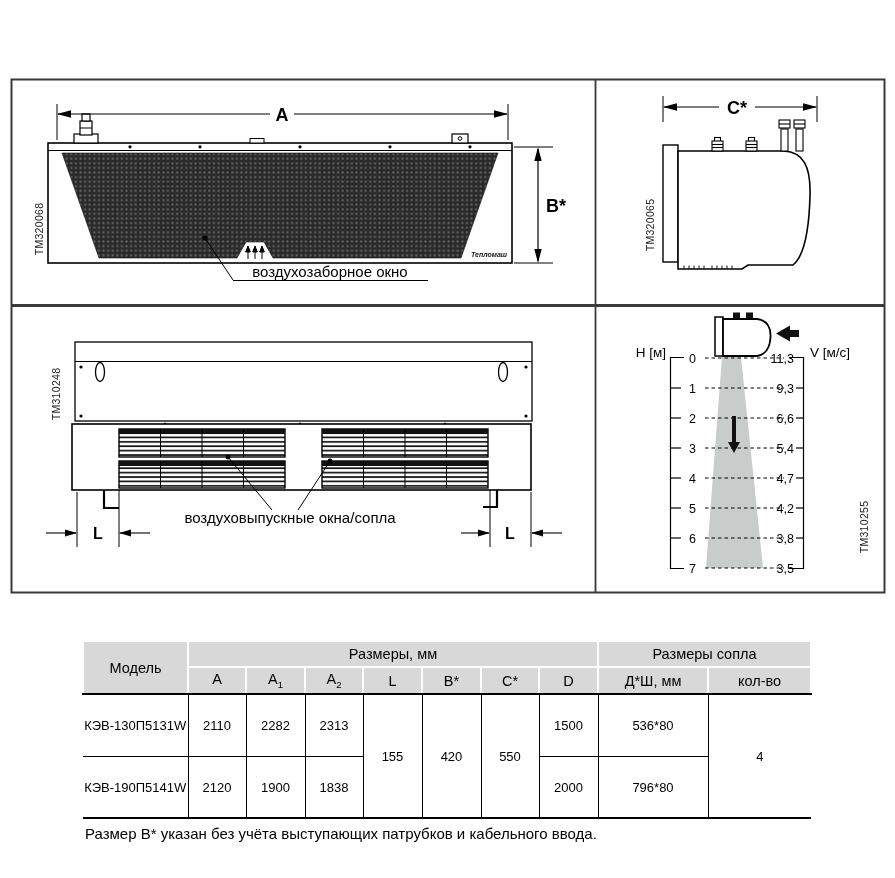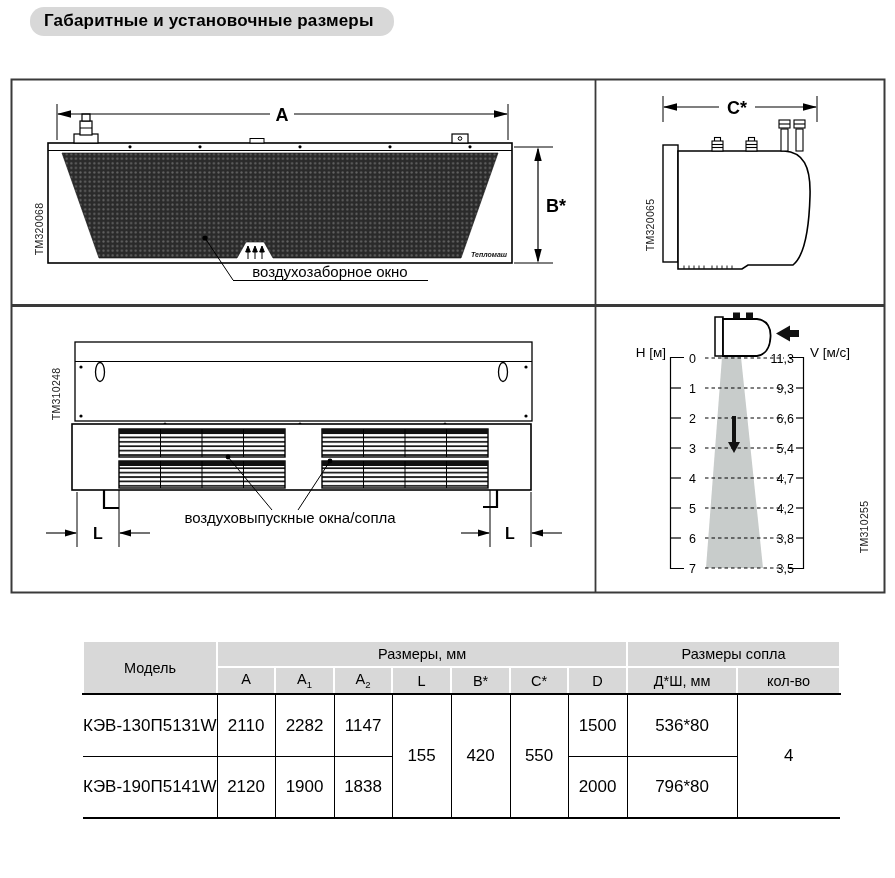--- a/index.html
+++ b/index.html
@@ -11,41 +11,40 @@
   svg{font-family:"Liberation Sans",sans-serif;}
   .code-txt{font-size:10.5px;fill:#222;letter-spacing:.3px;}
   .dim-txt{font-size:18px;font-weight:bold;fill:#000;}
   .lbl-txt{font-size:15px;fill:#000;}
   .axis-txt{font-size:13.5px;fill:#000;}
   .tick-txt{font-size:12.5px;fill:#000;}
   .brand-txt{font-size:7px;font-style:italic;font-weight:bold;fill:#111;}
   
   #spec-table{position:absolute;left:82px;top:640px;border-collapse:collapse;table-layout:fixed;}
   #spec-table th{background:#d8d8d8;border:2px solid #fff;font-weight:normal;font-size:14.5px;padding:0;}
-  #spec-table td{font-size:17px;text-align:center;vertical-align:middle;padding:0;background:#fff;}
+  #spec-table td{font-size:13px;text-align:center;vertical-align:middle;padding:0;background:#fff;}
   #spec-table .grp{height:26px;text-align:center;}
   #spec-table .sub-row th{height:25px;border-bottom:2.6px solid #000;}
   #spec-table th.model-h{border-bottom:2.6px solid #000;}
   #spec-table td{border-left:1.4px solid #000;border-right:1.4px solid #000;}
   #spec-table td.first{border-left:none;}
   #spec-table td.last{border-right:none;}
   #spec-table tbody tr.r1 td.cut{border-bottom:1.4px solid #000;}
   #spec-table tbody tr.r1 td.span2{border-bottom:2.6px solid #000;}
   #spec-table tbody tr.r2 td{border-bottom:2.6px solid #000;}
   #spec-table tbody tr.r1 td{height:61px;}
   #spec-table tbody tr.r2 td{height:60px;}
   sub{font-size:9.5px;}
   #footnotes{position:absolute;left:85px;top:823px;font-size:15px;line-height:21px;}
 </style>
 </head>
 <body>
 
 <div id="page">
 
-  <div id="title-pill">Габаритные и установочные размеры</div>
 
   <svg id="figure-svg" width="876" height="516" viewBox="10 78 876 516">
     <defs>
       <pattern id="dots" width="4.6" height="4.6" patternUnits="userSpaceOnUse">
         <rect width="4.6" height="4.6" fill="#2a2a2a"></rect>
         <circle cx="2.3" cy="2.3" r="1.15" fill="#636363"></circle>
       </pattern>
       <pattern id="louv" width="10" height="4.4" patternUnits="userSpaceOnUse">
         <rect width="10" height="4.4" fill="#fff"></rect>
         <rect width="10" height="1.7" y="1" fill="#111"></rect>
@@ -348,35 +347,36 @@
         <th><span>D</span></th>
         <th><span>Д*Ш, мм</span></th>
         <th><span>кол-во</span></th>
       </tr>
     </thead>
     <tbody>
       <tr class="r1">
         <td class="first cut">КЭВ-130П5131W</td>
         <td class="cut">2110</td>
         <td class="cut">2282</td>
-        <td class="cut">1147</td>
+        <td class="cut">2313</td>
         <td rowspan="2" class="span2">155</td>
         <td rowspan="2" class="span2">420</td>
         <td rowspan="2" class="span2">550</td>
         <td class="cut">1500</td>
         <td class="cut">536*80</td>
         <td rowspan="2" class="last span2">4</td>
       </tr>
       <tr class="r2">
         <td class="first">КЭВ-190П5141W</td>
         <td>2120</td>
         <td>1900</td>
         <td>1838</td>
         <td>2000</td>
         <td>796*80</td>
       </tr>
     </tbody>
   </table>
 
   <div id="footnotes">
+    <div>Размер B* указан без учёта выступающих патрубков и кабельного ввода.</div>
   </div>
 
 </div>
 
 </body></html>

